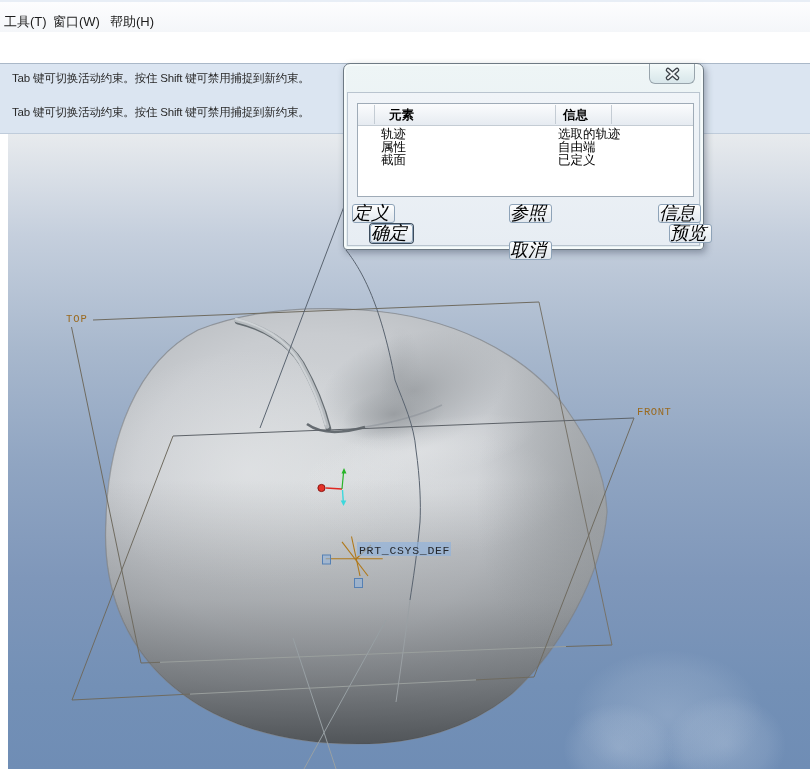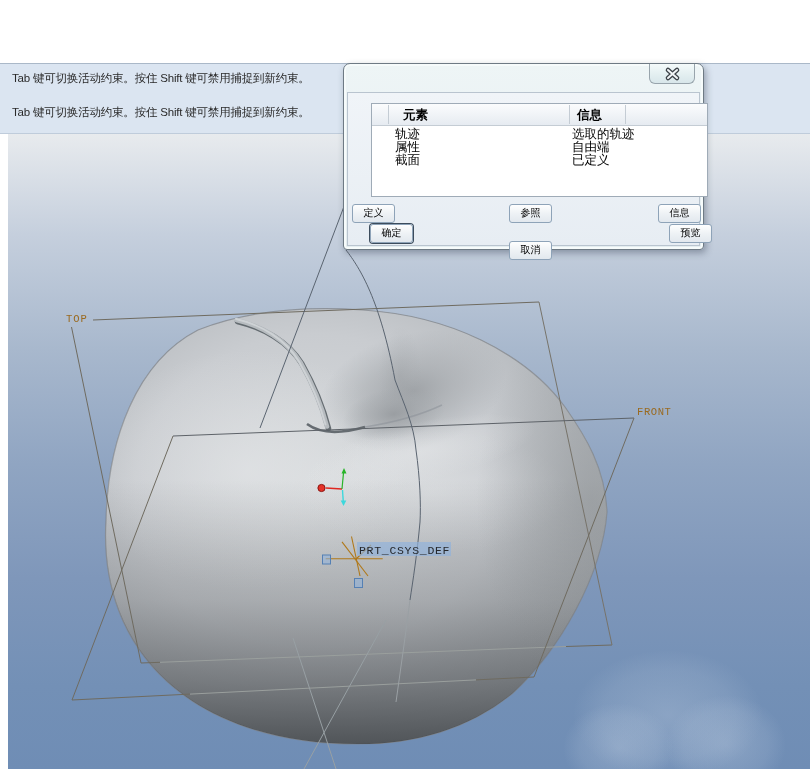--- a/index.html
+++ b/index.html
@@ -28,30 +28,30 @@
   #dlgtitle{position:absolute;left:3px;top:3px;width:353px;height:26px;}
   #dlgicon{position:absolute;left:7px;top:7px;width:13px;height:12px;
     background:linear-gradient(135deg,#7fe3e0,#35b8bc);border:1px solid #28333d;border-radius:2px;}
   #dlgtext{position:absolute;left:25px;top:7px;font-size:12.5px;color:#111;}
   #dlgclose{position:absolute;left:305px;top:0px;width:44px;height:19px;
     background:linear-gradient(#f4fafa,#e2eef0 60%,#d8e6ea);
     border:1px solid #98a4ac;border-top:none;border-radius:0 0 6px 6px;
     text-align:center;}
   #dlgbody{position:absolute;left:3px;top:28px;width:351px;height:152px;
     background:linear-gradient(#f0f4f8,#e7edf3);border:1px solid #b9c4cf;}
-  #tbl{position:absolute;left:23px;top:10px;width:335px;height:92px;background:#fff;
+  #tbl{position:absolute;left:9px;top:10px;width:335px;height:92px;background:#fff;
     border:1px solid #9fabb7;}
   #tblhead{position:absolute;left:0;top:0;width:100%;height:21px;
     background:linear-gradient(#fbfcfd,#e6ebf1);border-bottom:1px solid #c4ccd4;}
   .hsep{position:absolute;top:1px;height:19px;width:1px;background:#c4ccd4;}
   #tbl span{position:absolute;font-size:12.5px;color:#000;white-space:nowrap;}
   .btn{position:absolute;width:41px;height:17px;line-height:16px;
     background:linear-gradient(#fefefe,#eef2f5 50%,#e2e8ee);
     border:1px solid #8ea3b8;border-radius:3px;
-    font-size:10px;color:#000;text-align:center;}
+    font-size:18px;color:#000;text-align:left;font-style:italic;}
   .btnd{box-shadow:0 0 0 1px #3c4c5c;margin-left:18px;}
 </style>
 </head>
 <body>
 <div id="app">
 
   <div id="vpwrap" class="abs"><svg id="scene" width="810" height="636" viewBox="0 133 810 636">
 <defs>
   <linearGradient id="bg" x1="0" y1="133" x2="0" y2="769" gradientUnits="userSpaceOnUse">
     <stop offset="0" stop-color="#e8ebee"></stop>
@@ -170,20 +170,25 @@
   <line x1="348" y1="559" x2="363" y2="545"></line>
 </g>
 <g fill="#8fb2dc" fill-opacity="0.55" stroke="#5580b4" stroke-width="1">
   <rect x="314.5" y="555" width="8" height="9"></rect>
   <rect x="346.5" y="578.5" width="8" height="9"></rect>
 </g>
 <rect x="349" y="542" width="94" height="14" fill="#90b2dc" fill-opacity="0.68"></rect>
 <text x="351" y="553.5" font-family="Liberation Mono, monospace" font-size="11.5" letter-spacing="0.7" fill="#26282c">PRT_CSYS_DEF</text>
 </svg></div>
 
+  <div id="menubar" class="abs">
+    <span style="left:4px">工具(T)</span>
+    <span style="left:53px">窗口(W)</span>
+    <span style="left:110px">帮助(H)</span>
+  </div>
 
   <div id="toolbar" class="abs"><svg width="810" height="33" viewBox="0 0 810 33" id="tbsvg">
 <defs>
   <linearGradient id="tgl" x1="0" y1="0" x2="0" y2="1">
     <stop offset="0" stop-color="#f2f7fc"></stop>
             <stop offset="1" stop-color="#cfe0f2"></stop>
   </linearGradient>
   <radialGradient id="sph" cx="0.32" cy="0.27" r="0.85">
     <stop offset="0" stop-color="#fbfbfb"></stop>
             <stop offset="0.45" stop-color="#a8a8a8"></stop>

